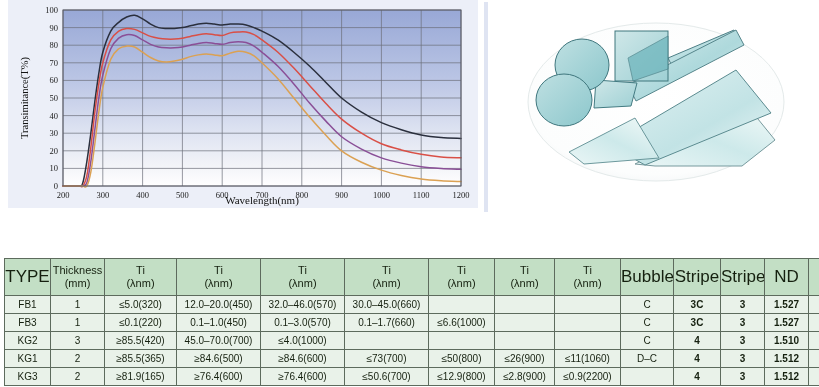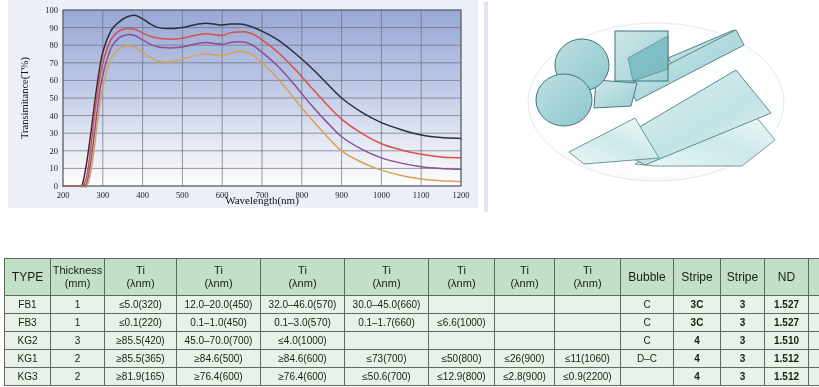--- a/index.html
+++ b/index.html
@@ -91,21 +91,21 @@
     overflow: hidden;
     white-space: nowrap;
   }
   table.spec th {
     background: #c3dfc5;
     height: 36px;
     font-size: 11px;
     font-weight: normal;
     line-height: 1.18;
   }
-  table.spec th.tall { font-size: 12px; }
+  table.spec th.tall { font-size: 17px; }
   table.spec td {
     background: #e9f2e9;
     height: 17px;
     font-size: 10px;
   }
   td.c-type { font-size: 11px; margin-top: 40px; }
   td.c-thick { font-size: 11px; }
   td.c-small { font-size: 10px; }
   td.c-num { font-size: 10.5px; font-weight: bold; }
 </style>

